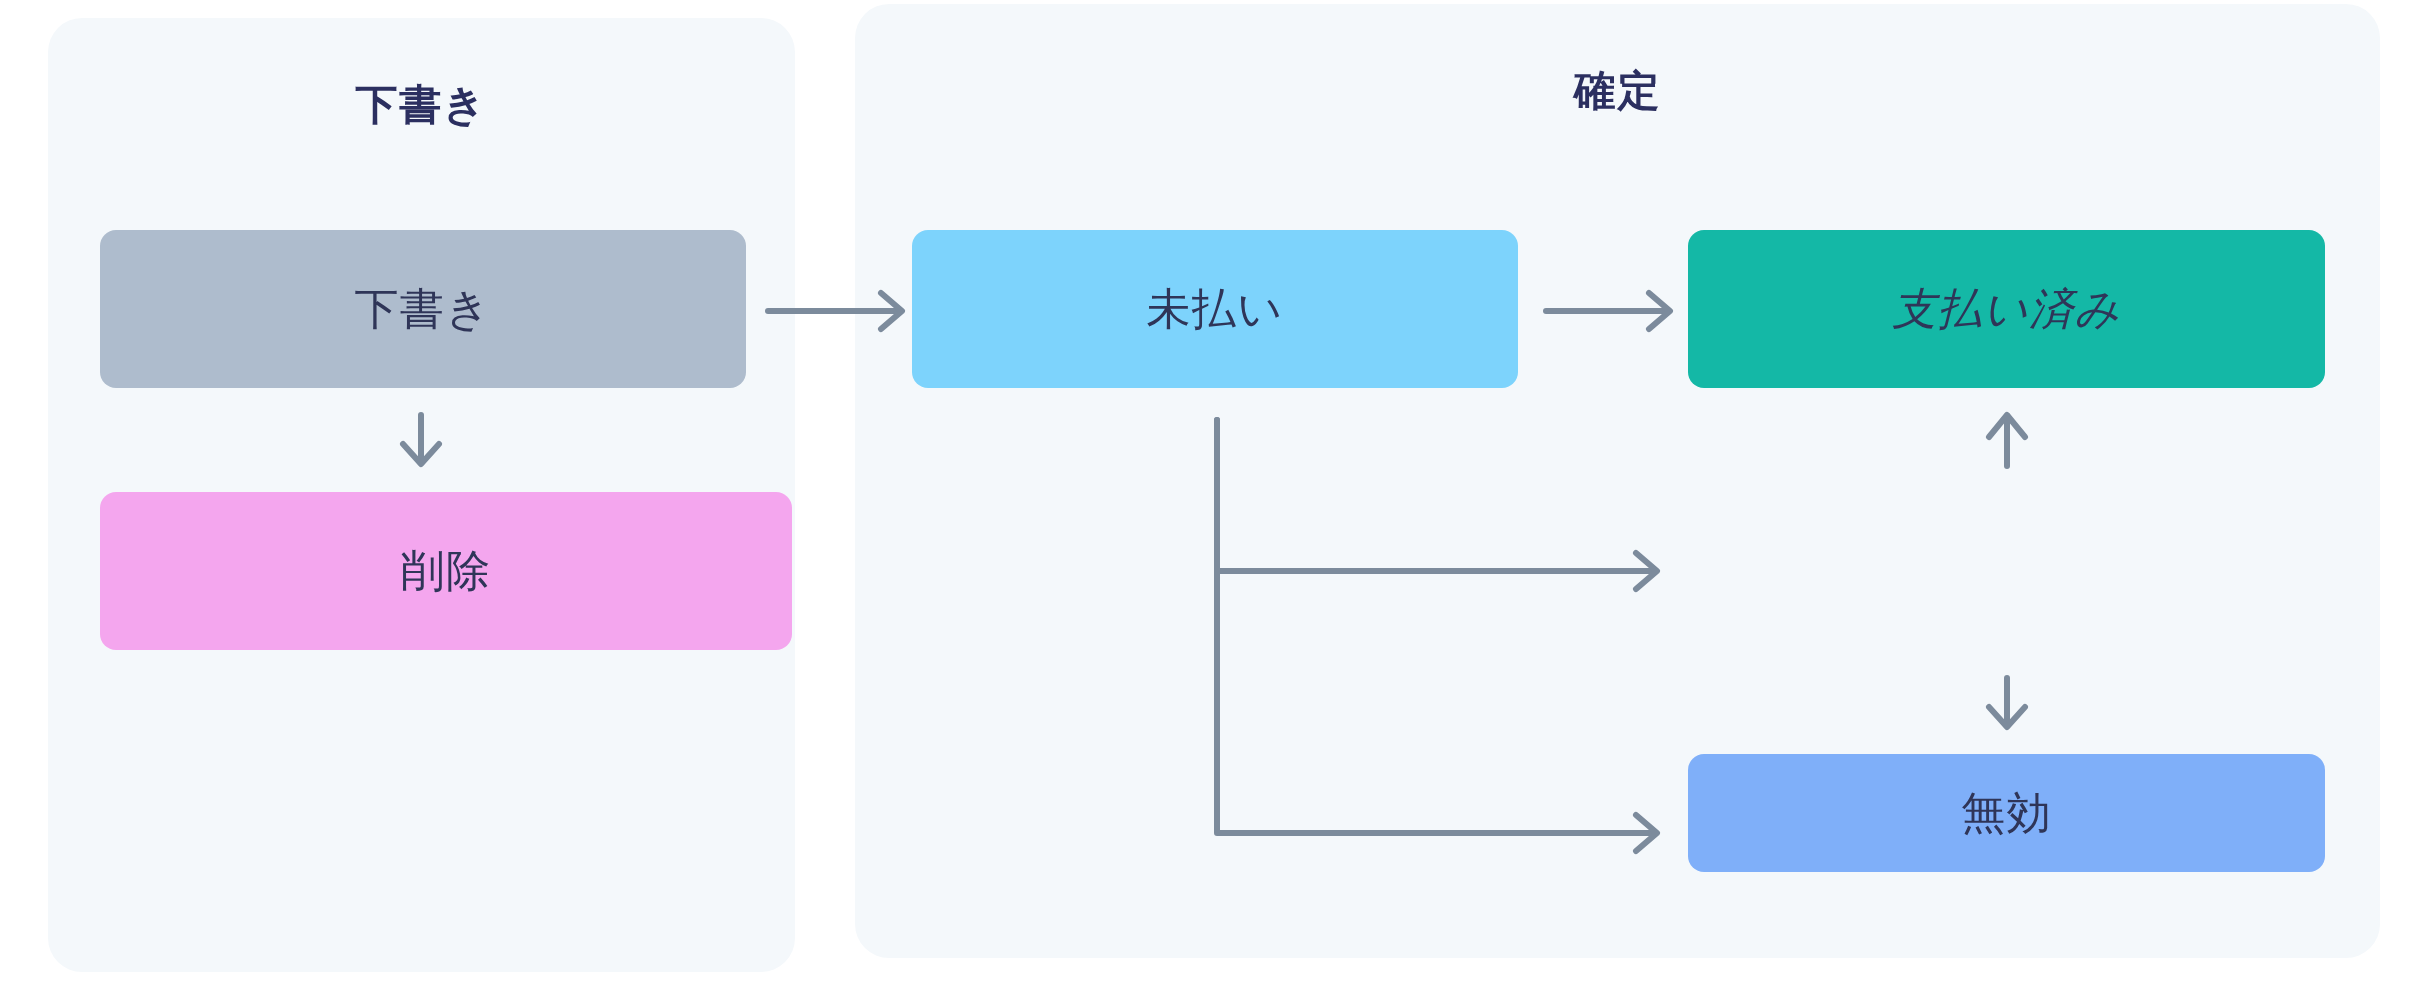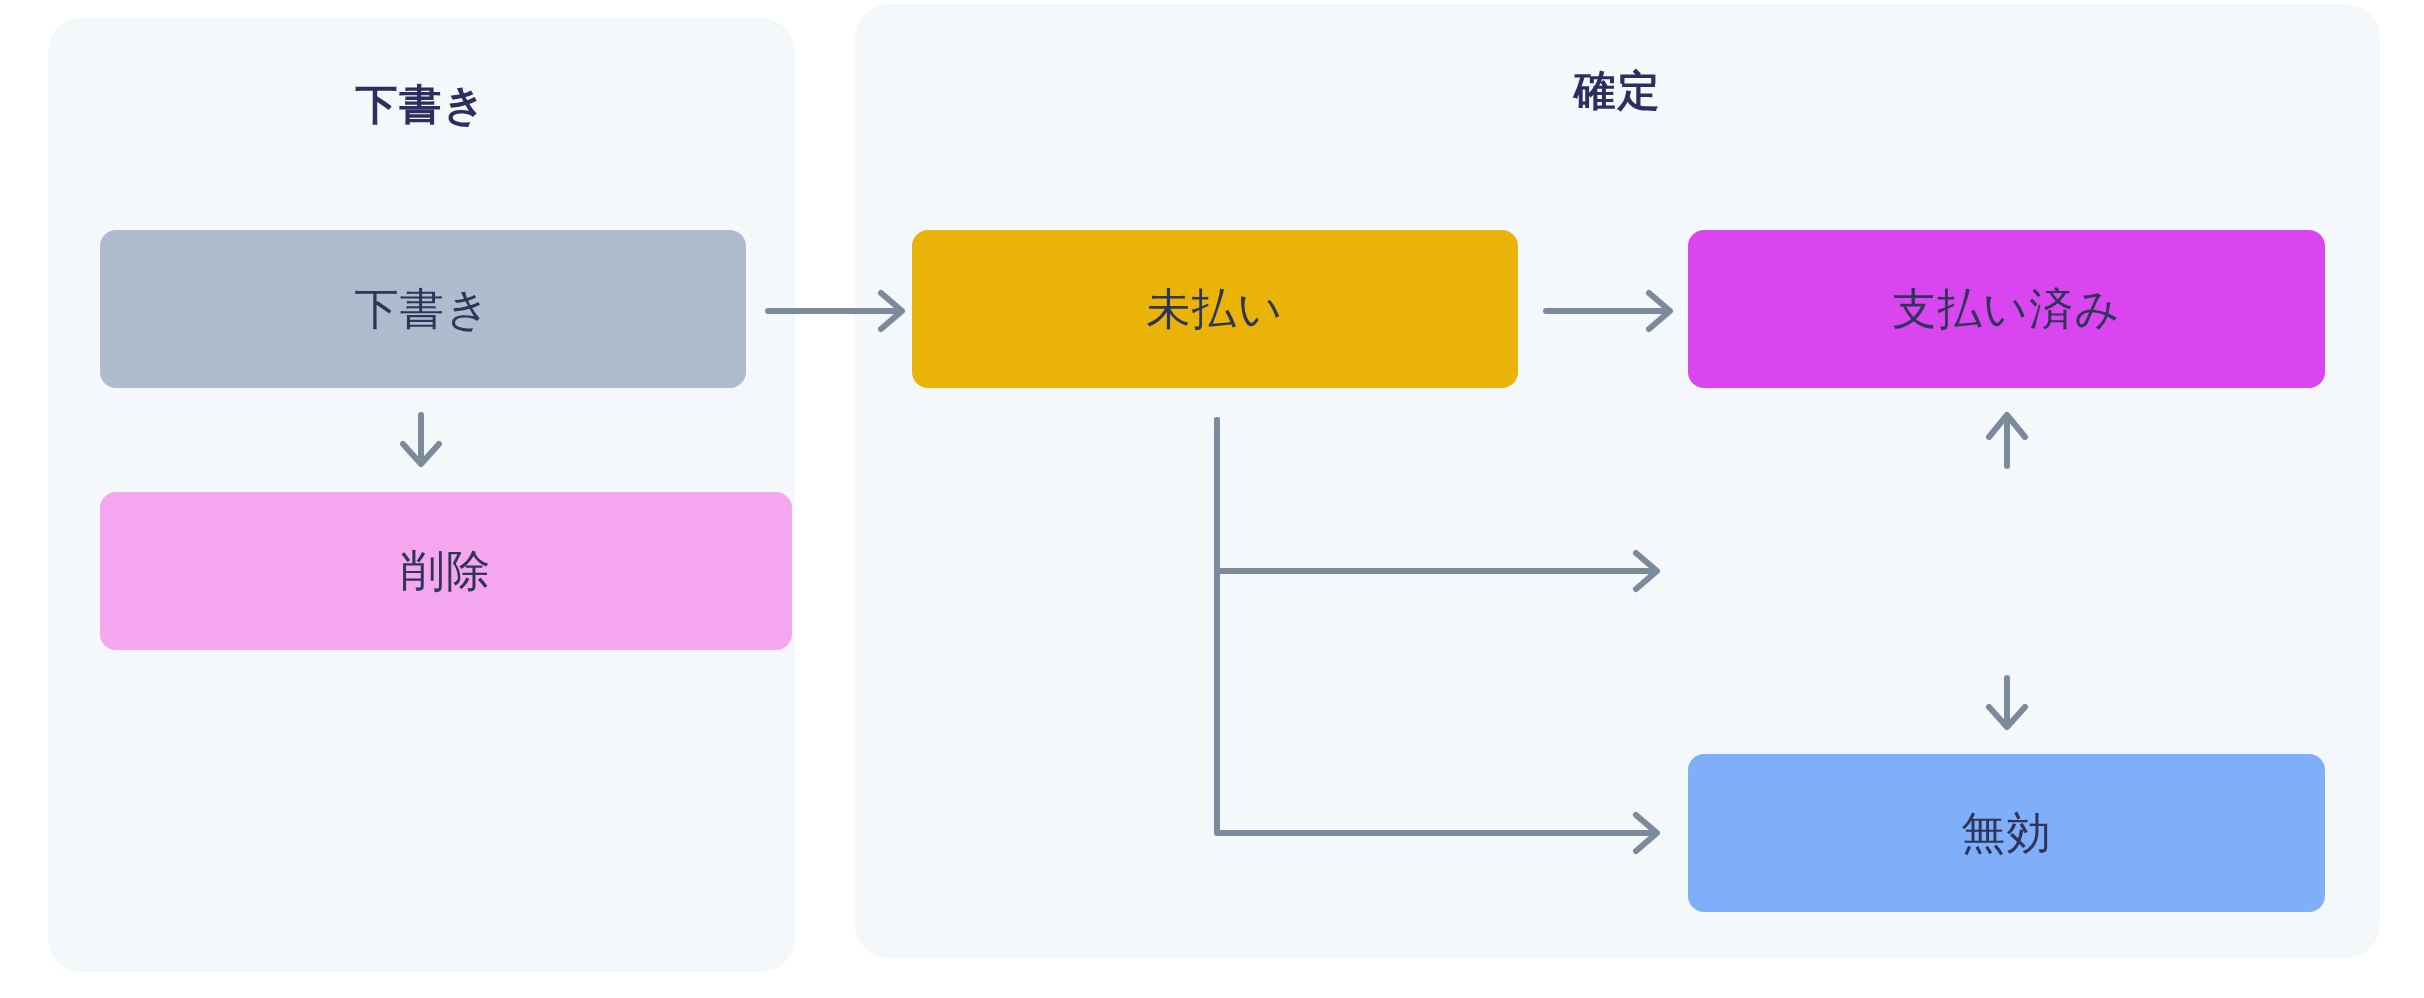--- a/index.html
+++ b/index.html
@@ -33,23 +33,23 @@
     border-radius:16px;
     display:flex;align-items:center;justify-content:center;
     font-size:44px;
     color:#2f3558;
     letter-spacing:.03em;
     box-sizing:border-box;
   }
 
   #node-draft   {left:100px; top:230px; width:646px; height:158px; background:#aebccd;}
   #node-deleted {left:100px; top:492px; width:692px; height:158px; background:#f4a6ee;}
-  #node-open    {left:912px; top:230px; width:606px; height:158px; background:#eab308;}
-  #node-paid    {left:1688px;top:230px; width:637px; height:158px; background:#d946ef;}
-  #node-void    {left:1688px;top:754px; width:637px; height:158px; background:#7faff9;}
+  #node-open    {left:912px; top:230px; width:606px; height:158px; background:#7dd3fc;}
+  #node-paid    {left:1688px;top:230px; width:637px; height:158px; background:#14b8a6;font-style:italic;}
+  #node-void    {left:1688px;top:754px; width:637px; height:118px; background:#7faff9;}
 
   .edge-layer{position:absolute;left:0;top:0;width:2424px;height:998px;pointer-events:none;overflow:visible;}
   .edge-line{fill:none;stroke:#7c8b9c;stroke-width:6;stroke-linecap:round;stroke-linejoin:round;}
   .edge-head{fill:none;stroke:#7c8b9c;stroke-width:6;stroke-linecap:round;stroke-linejoin:round;}
 </style>
 </head>
 <body>
 
 <div id="stage">
 

